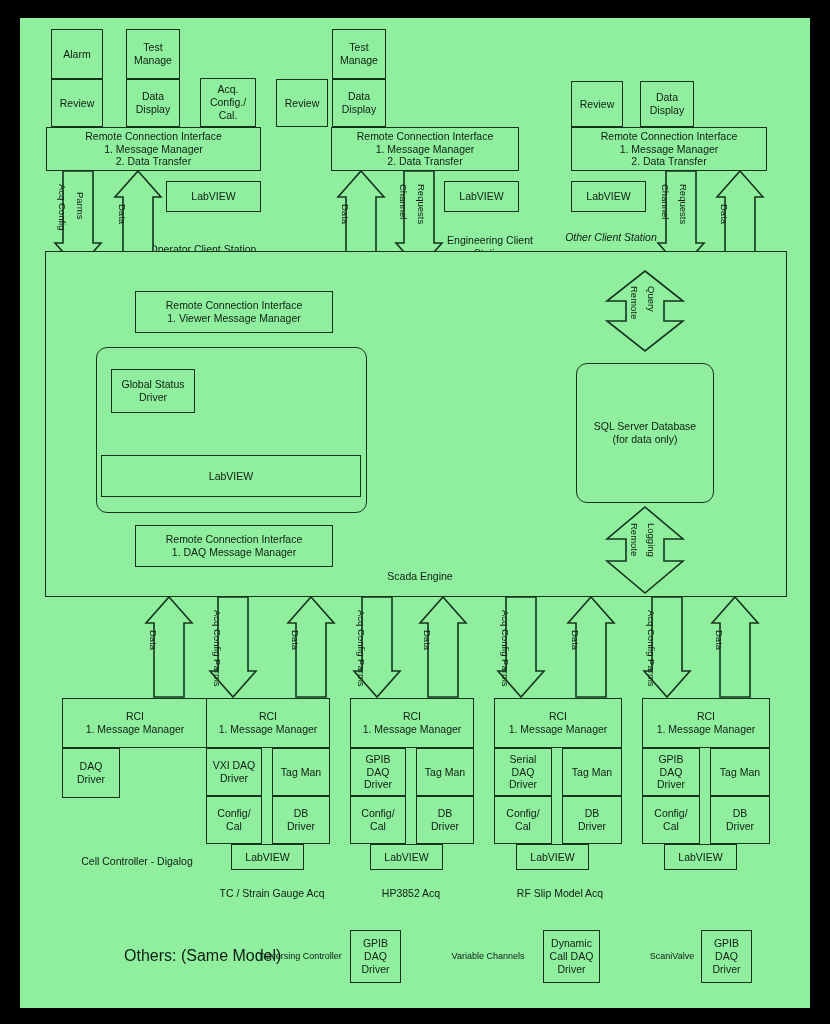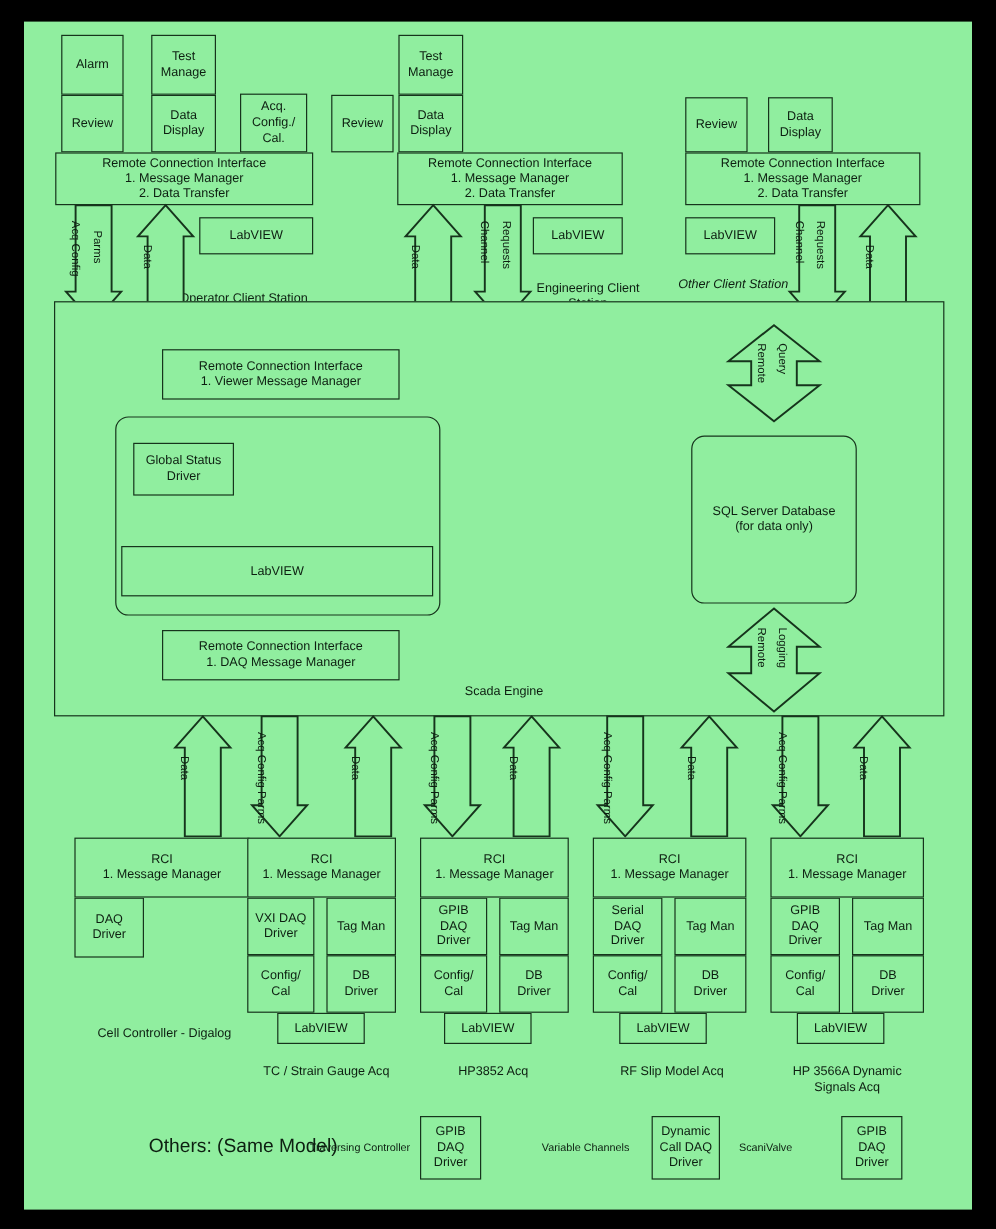--- a/index.html
+++ b/index.html
@@ -311,33 +311,29 @@
       </div>
   <div class="bx" style="left:622px;top:778px;width:58px;height:48px;">
         <span>Config/<br>Cal</span>
       </div>
   <div class="bx" style="left:690px;top:778px;width:60px;height:48px;">
         <span>DB<br>Driver</span>
       </div>
   <div class="bx" style="left:644px;top:826px;width:73px;height:26px;">
         <span>LabVIEW</span>
       </div>
-  <div class="lbl" style="left:615px;top:869px;width:142px;">
-    <span>HP 3566A Dynamic</span><br>
-    <span>Signals Acq</span>
-  </div>
 
   <div class="lbl big" style="left:56px;top:928px;width:190px;text-align:left;">Others: (Same Model)</div>
   <div class="lbl sm" style="left:228px;top:933px;width:104px;">Traversing Controller</div>
   <div class="bx" style="left:330px;top:912px;width:51px;height:53px;">
         <span>GPIB<br>DAQ<br>Driver</span>
       </div>
   <div class="lbl sm" style="left:418px;top:933px;width:100px;">Variable Channels</div>
   <div class="bx" style="left:523px;top:912px;width:57px;height:53px;">
         <span>Dynamic<br>Call DAQ<br>Driver</span>
       </div>
-  <div class="lbl sm" style="left:582px;top:933px;width:72px;">ScaniValve</div>
+  <div class="lbl sm" style="left:616px;top:933px;width:72px;">ScaniValve</div>
   <div class="bx" style="left:681px;top:912px;width:51px;height:53px;">
         <span>GPIB<br>DAQ<br>Driver</span>
       </div>
 
 </div>
 </div>
 
 </body></html>

